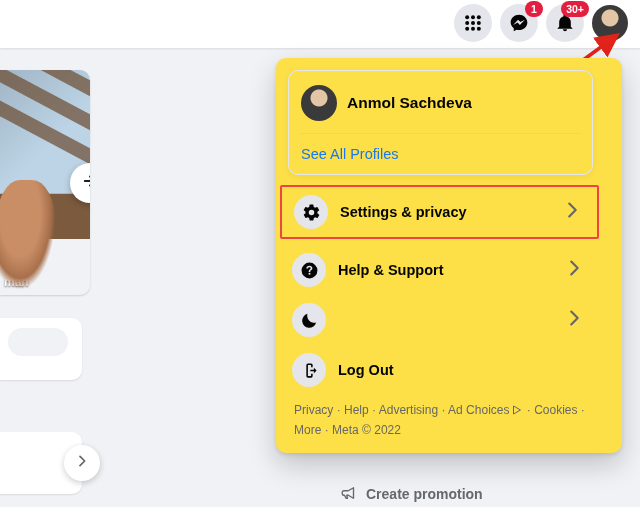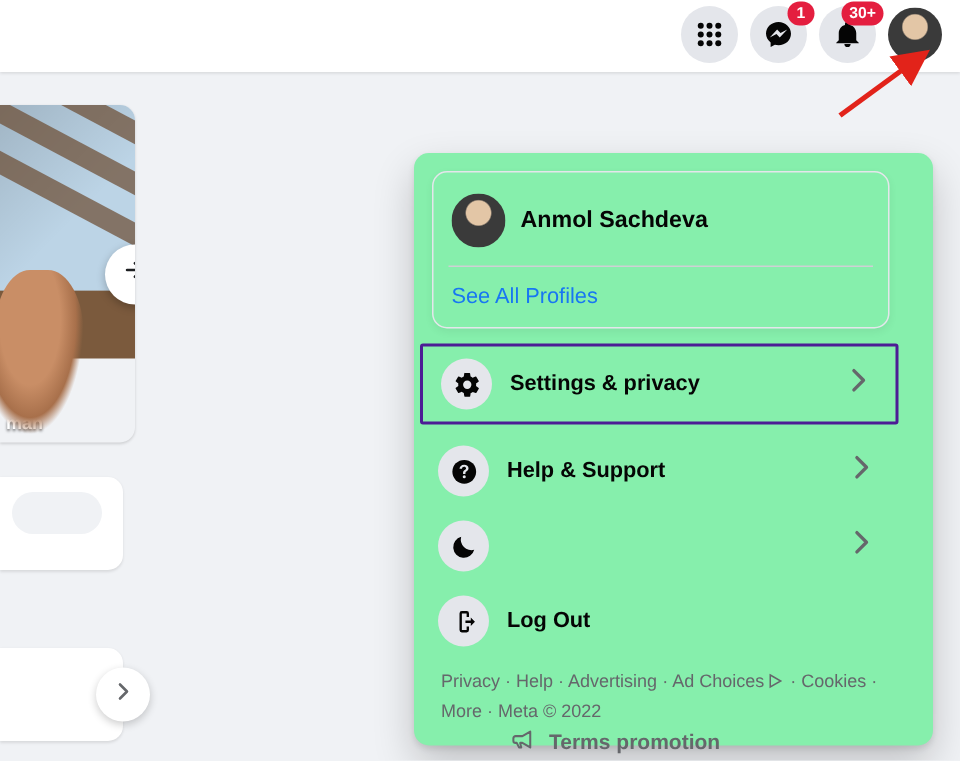--- a/index.html
+++ b/index.html
@@ -171,26 +171,25 @@
     display:flex;align-items:center;justify-content:center;
   }
   .chip-nav svg{width:16px;height:16px;}
 
   
   .panel{
     position:absolute;
     right:18px;
     top:58px;
     width:346px;
-    background:#86efac;
+    background:#fde047;
     border-radius:10px;
     box-shadow: 0 12px 28px rgba(0,0,0,.2), 0 2px 4px rgba(0,0,0,.1);
     padding:12px 29px 4px 12px;
     box-sizing:border-box;
-    margin-top:44px;
   }
 
   .card{
     border:1px solid #e4e6eb;
     border-radius:10px;
     box-shadow: 0 2px 6px rgba(0,0,0,.06);
     padding:6px 10px 10px 10px;
     margin-bottom:10px;
   }
 
@@ -241,21 +240,21 @@
   .menu-row .chev{
     position:absolute;
     right:8px;
     top:50%;
     transform:translateY(-50%);
     color:#65676b;
   }
   .menu-row .chev svg{width:22px;height:22px;}
 
   .hl{
-    border:2px solid #4c1d95;
+    border:2px solid #ef4444;
     border-radius:2px;
     margin:2px -6px 6px -8px;
     padding-right:6px;padding-left:8px;
   }
 
   .footer{
     font-size:12px;
     color:#65676b;
     line-height:1.5;
     padding:6px 6px 10px 6px;
@@ -441,14 +440,14 @@
   </div>
 
 </div>
 
 <div class="promo">
   <span>
     <svg viewBox="0 0 24 24" fill="none" stroke="#65676b" stroke-width="1.8" stroke-linecap="round" stroke-linejoin="round">
         <path d="M3 11v2a2 2 0 0 0 2 2h1l2 4h2l-1-4h2l7 4V5l-7 4H5a2 2 0 0 0-2 2z"></path>
       </svg>
   </span>
-  <span>Terms promotion</span>
+  <span>Create promotion</span>
 </div>
 
 </body></html>

